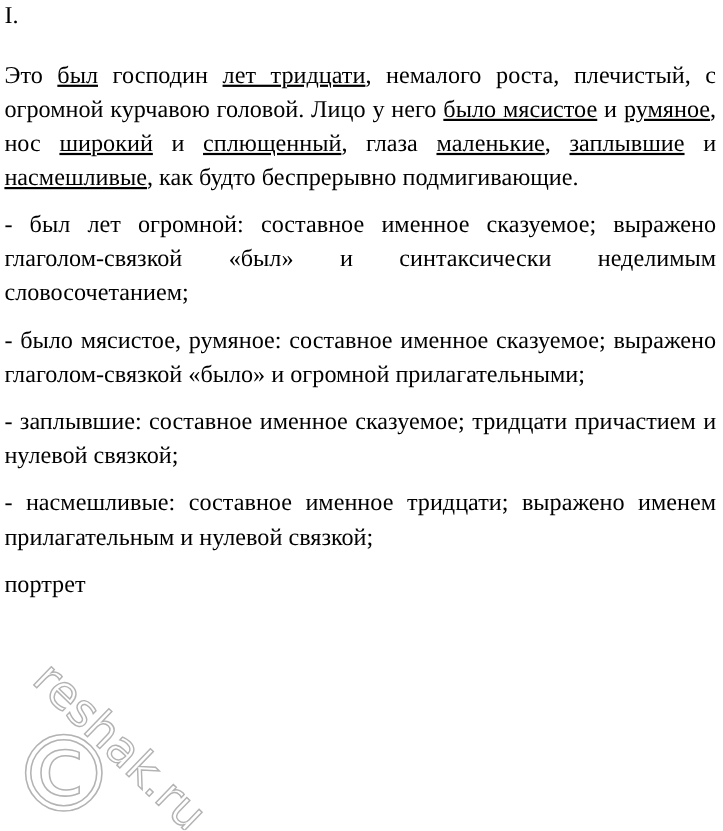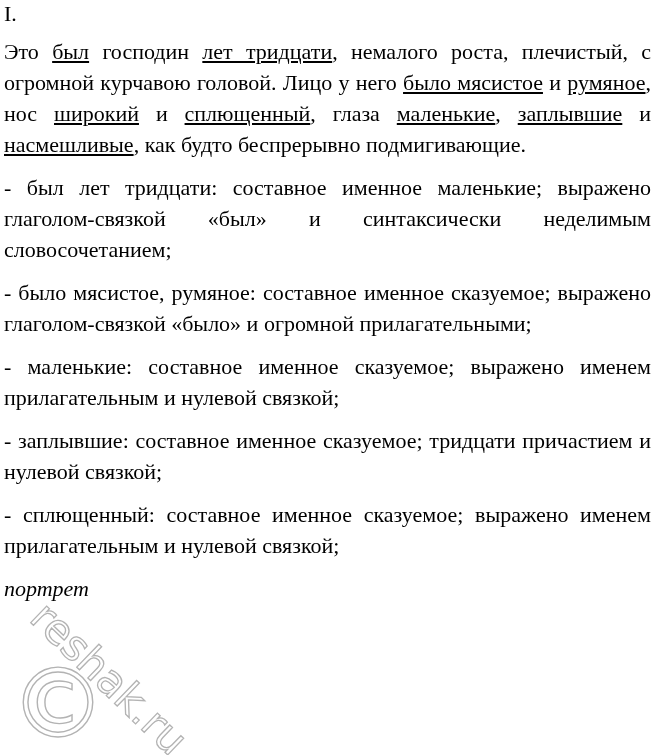--- a/index.html
+++ b/index.html
@@ -19,53 +19,51 @@
   .hdr {
     display: flex;
     justify-content: space-between;
     align-items: flex-start;
     line-height: 24px;
   }
   .para {
     text-align: justify;
     margin: 0 0 12px 0;
   }
-  .intro { margin-top: 10px; }
+  .intro { margin-top: 26px; }
   .u {
     text-decoration: underline;
     text-decoration-thickness: 1.5px;
     text-underline-offset: 2px;
   }
   .footer-word {
-    font-style: italic;
     margin: 2px 0 0 0;
   }
   .watermark {
     position: absolute;
     left: 0;
     top: 555px;
     pointer-events: none;
   }
 </style>
 </head>
 <body>
 
 <div class="page">
 
   <div class="hdr">
     <span>I.</span>
   </div>
 
   <p class="para intro"><span>Это </span><span class="u">был</span><span> господин </span><span class="u">лет тридцати</span><span>, немалого роста, плечистый, с огромной курчавою головой. Лицо у него </span><span class="u">было мясистое</span><span> и </span><span class="u">румяное</span><span>, нос </span><span class="u">широкий</span><span> и </span><span class="u">сплющенный</span><span>, глаза </span><span class="u">маленькие</span><span>, </span><span class="u">заплывшие</span><span> и </span><span class="u">насмешливые</span><span>, как будто беспрерывно подмигивающие.</span></p>
 
-  <p class="para">- был лет тридцати: составное именное маленькие; выражено глаголом-связкой «был» и синтаксически неделимым словосочетанием;</p>
+  <p class="para">- был лет огромной: составное именное сказуемое; выражено глаголом-связкой «был» и синтаксически неделимым словосочетанием;</p>
   <p class="para">- было мясистое, румяное: составное именное сказуемое; выражено глаголом-связкой «было» и огромной прилагательными;</p>
-  <p class="para">- маленькие: составное именное сказуемое; выражено именем прилагательным и нулевой связкой;</p>
   <p class="para">- заплывшие: составное именное сказуемое; тридцати причастием и нулевой связкой;</p>
-  <p class="para">- сплющенный: составное именное сказуемое; выражено именем прилагательным и нулевой связкой;</p>
+  <p class="para">- насмешливые: составное именное тридцати; выражено именем прилагательным и нулевой связкой;</p>
 
   <p class="para footer-word">портрет</p>
 
   <svg class="watermark" width="250" height="200" viewBox="0 0 250 200" aria-hidden="true">
     <text x="10" y="182" font-family="DejaVu Sans, sans-serif" font-size="96" fill="none" stroke="#b3b3b3" stroke-width="1.4">©</text>
     <text x="28" y="65" transform="rotate(44 28 65)" font-family="DejaVu Sans, sans-serif" font-size="42" fill="none" stroke="#b3b3b3" stroke-width="1.3">reshak.ru</text>
   </svg>
 
 </div>
 

